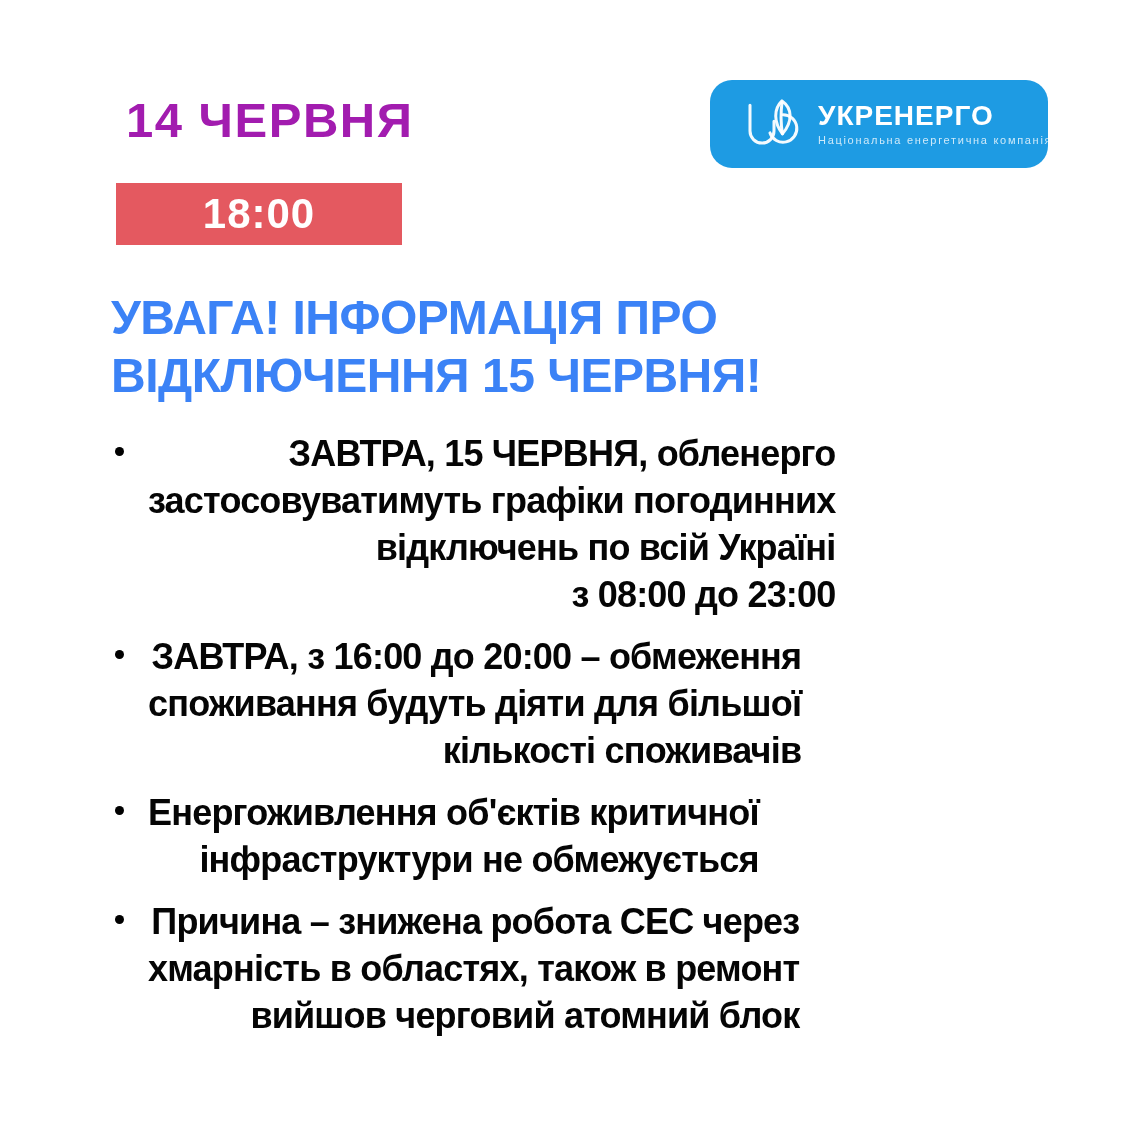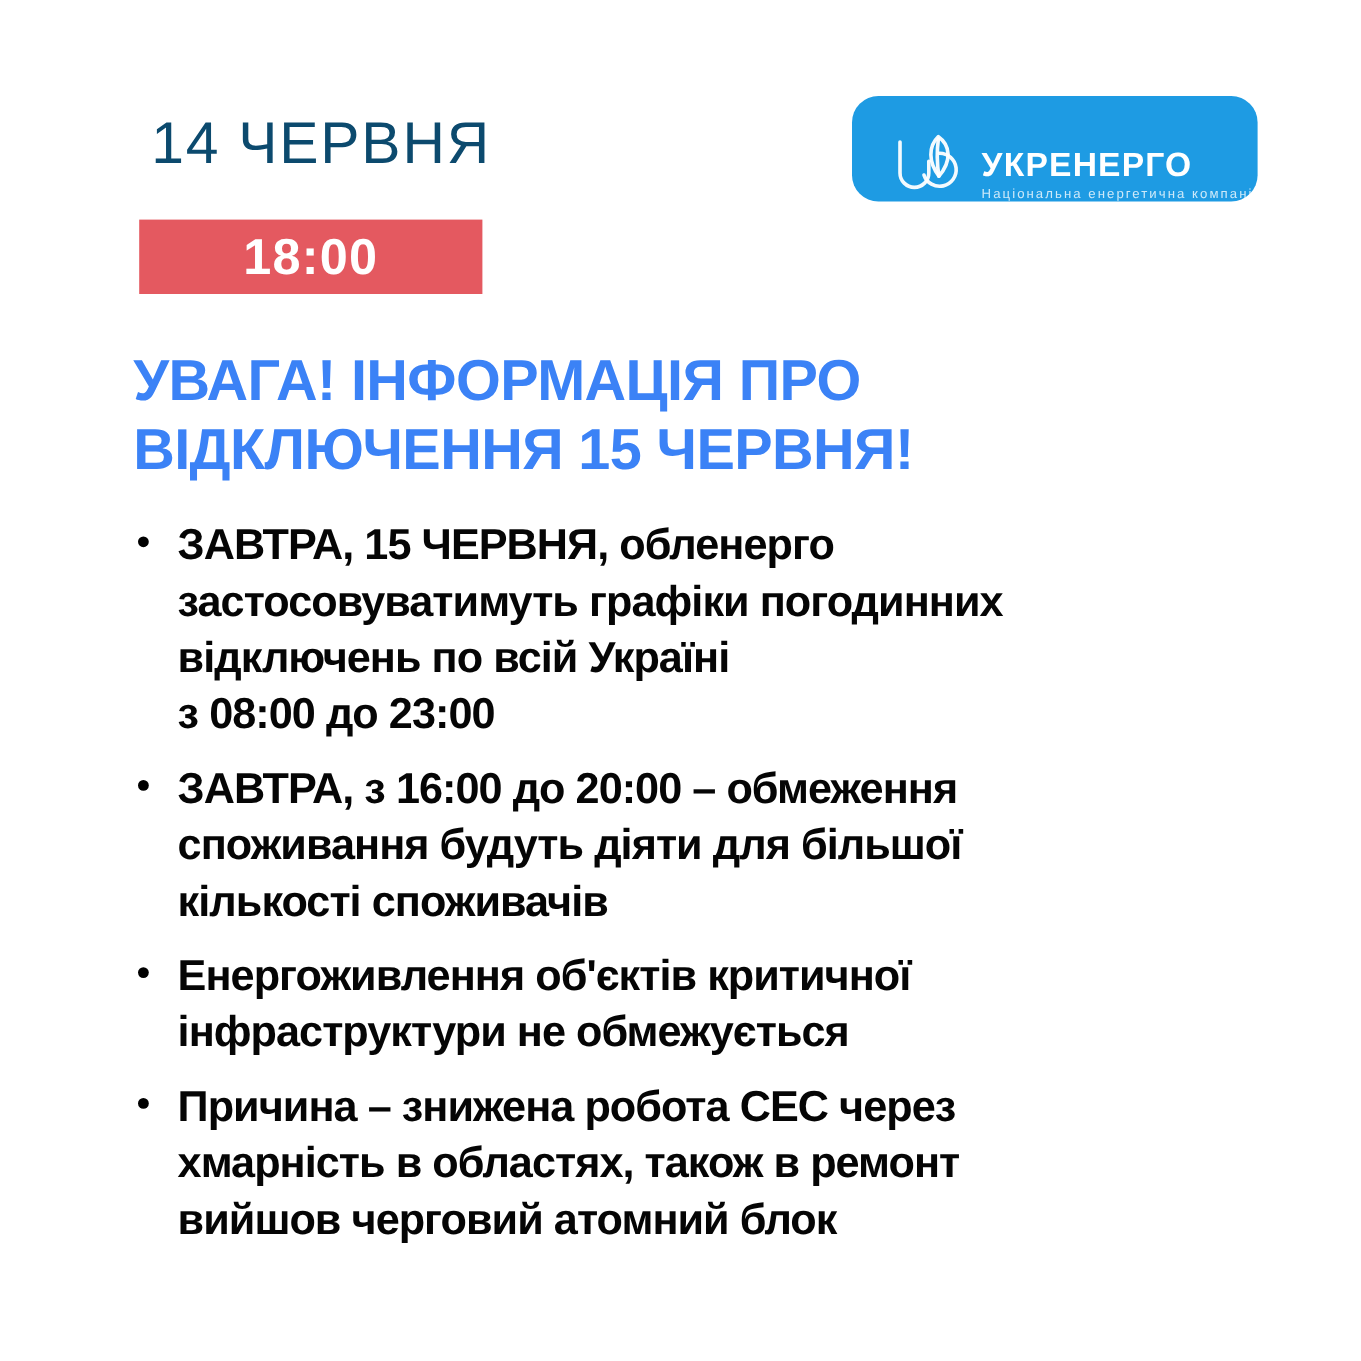--- a/index.html
+++ b/index.html
@@ -13,36 +13,36 @@
     overflow: hidden;
     font-family: "Liberation Sans", "DejaVu Sans", sans-serif;
     color: #000;
   }
 
   .date-label {
     position: absolute;
     left: 126px;
     top: 92px;
     font-size: 49px;
-    font-weight: 400;
+    font-weight: 700;
     letter-spacing: 1.5px;
-    color: #0c4a6e;
+    color: #a21caf;
     white-space: nowrap;
   }
 
   .logo-pill {
     position: absolute;
     left: 710px;
     top: 80px;
     width: 338px;
     height: 88px;
     border-radius: 22px;
     background: #1e9be3;
     display: flex;
-    align-items: flex-end;
+    align-items: center;
     padding-left: 32px;
   }
   .logo-mark { width: 64px; height: 62px; flex: none; margin-right: 12px; }
   .logo-textcol { display: flex; flex-direction: column; }
   .logo-brand {
     font-size: 28px;
     font-weight: bold;
     color: #ffffff;
     letter-spacing: 1px;
     line-height: 1;
@@ -89,21 +89,21 @@
     white-space: pre-line;
   }
 
   .bullets {
     position: absolute;
     left: 110px;
     top: 430px;
     width: 970px;
     list-style: none;
   }
-  .bullet-item { display: flex; margin-bottom: 15px; }
+  .bullet-item { display: flex; margin-bottom: 15px; text-align: right; }
   .bullet-dot {
     width: 9px;
     height: 9px;
     border-radius: 50%;
     background: #000;
     flex: none;
     margin: 17px 0 0 5px;
   }
   .bullet-text {
     margin-left: 24px;

